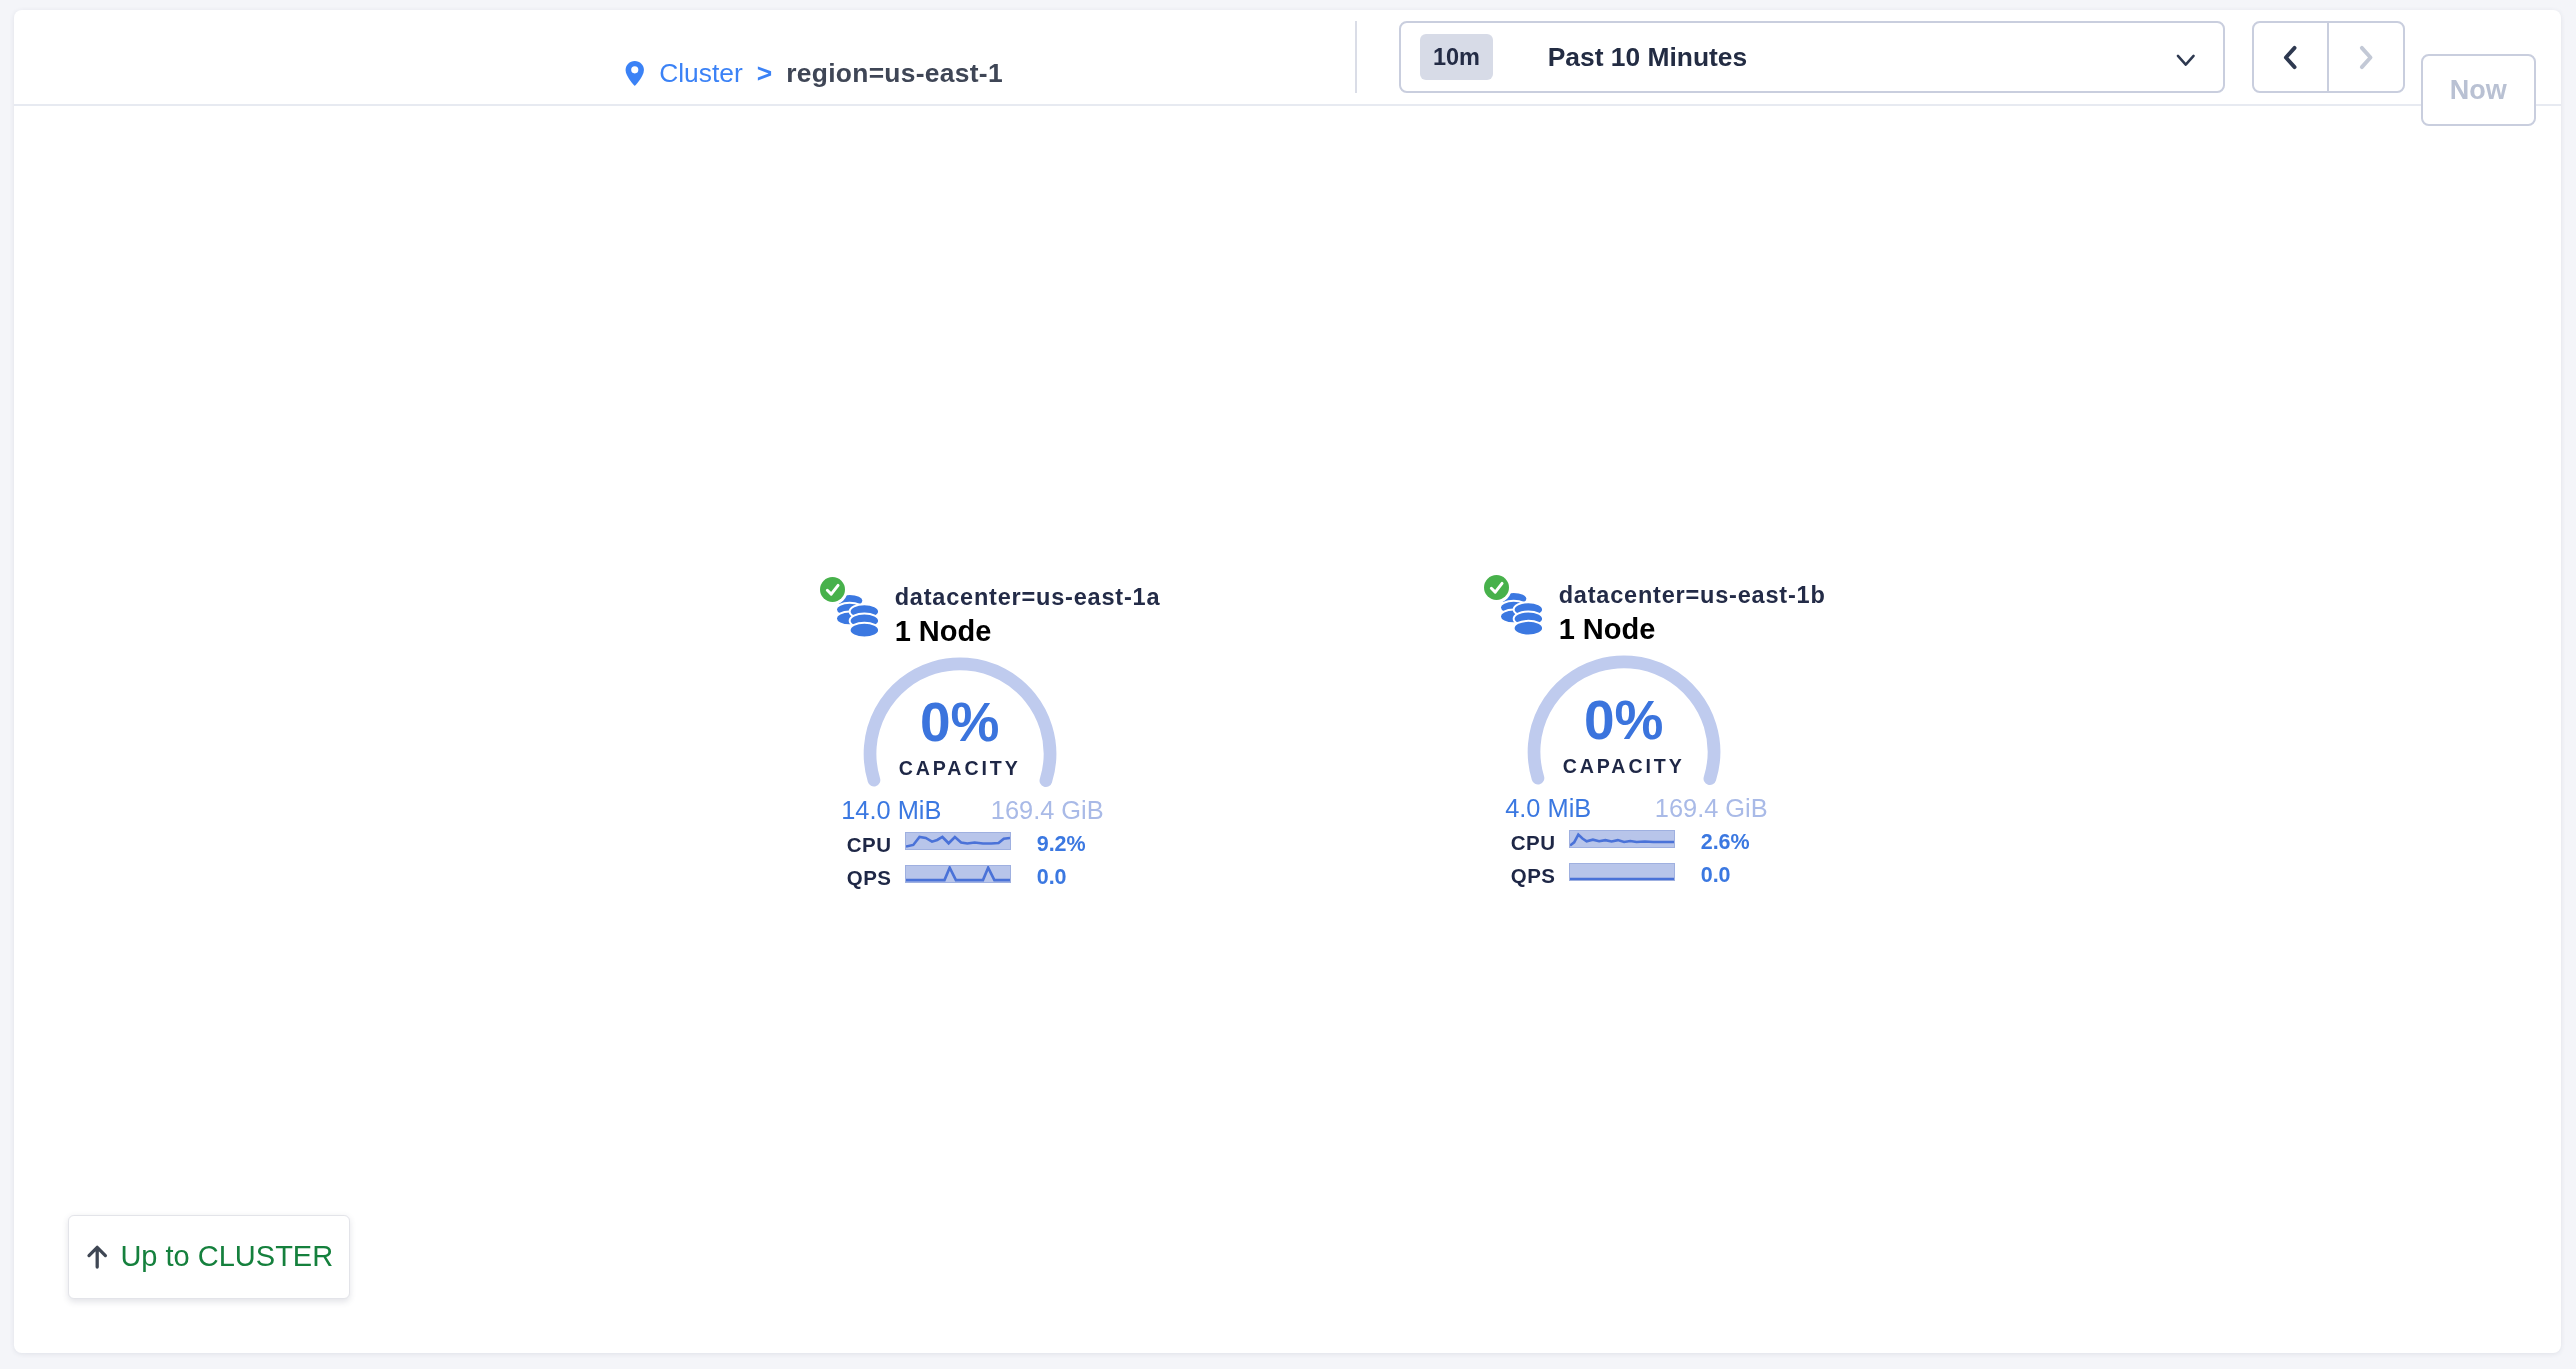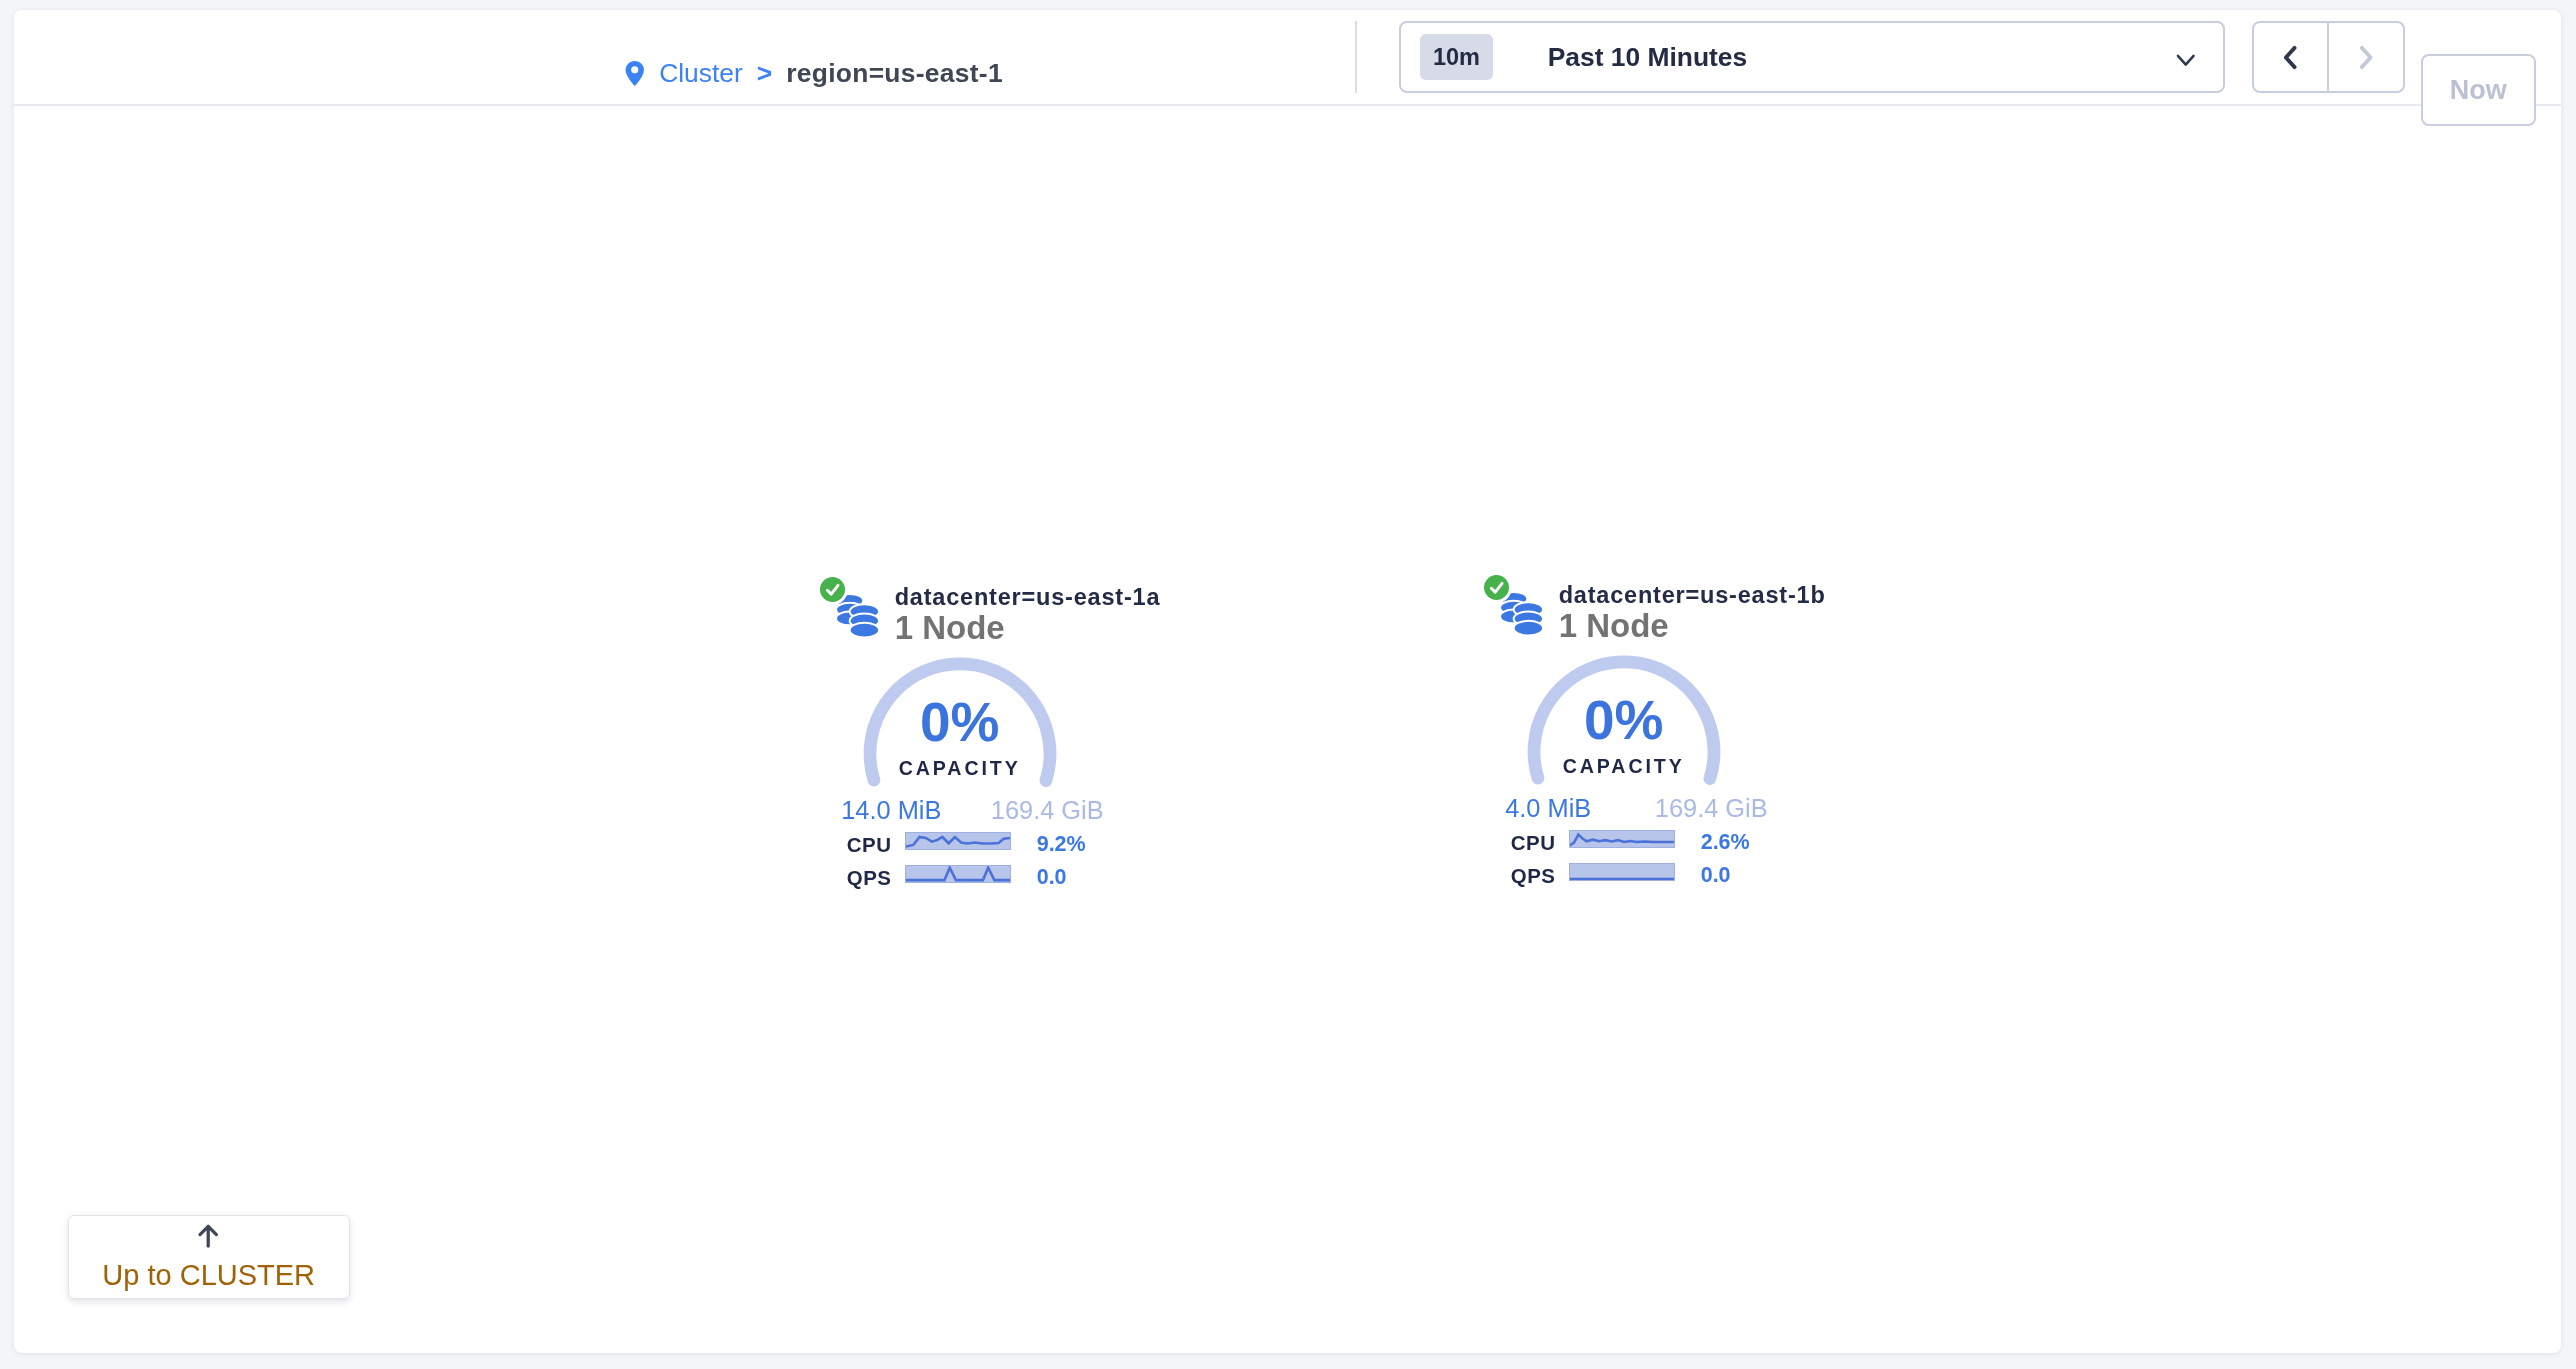--- a/index.html
+++ b/index.html
@@ -78,22 +78,22 @@
     position:absolute; left:0; top:4.9px; width:25.4px; height:25.4px;
     border-radius:50%; background:#47b14b; box-shadow:0 0 0 2.9px #fff;
     display:flex; align-items:center; justify-content:center; z-index:2;
   }
   .dc-icon { position:absolute; left:13.7px; top:17.6px; z-index:1; }
   .dc-name {
     position:absolute; left:75px; top:12.7px; font-size:23.5px; font-weight:bold;
     color:#232b47; letter-spacing:0.8px; white-space:nowrap;
   }
   .dc-nodes {
-    position:absolute; left:75px; top:37px; font-size:33px; font-weight:bold;
-    color:#737373;
+    position:absolute; left:75px; top:43px; font-size:29px; font-weight:bold;
+    color:#000000;
   }
   .gauge { position:absolute; left:42px; top:85px; width:196px; height:133px; }
   .gauge svg.arc { position:absolute; left:0; top:0; }
   .gauge-pct {
     position:absolute; left:0; right:0; top:33px; text-align:center;
     font-size:55px; font-weight:bold; color:#3b74dd;
   }
   .gauge-cap {
     position:absolute; left:0; right:0; top:100px; text-align:center;
     font-size:19.6px; font-weight:bold; color:#1e2746; letter-spacing:2.9px;
@@ -121,21 +121,21 @@
     position:absolute; left:190px; top:0; font-size:21.5px; font-weight:bold;
     color:#3b78e1;
   }
   
   .up-btn {
     position:absolute; left:54px; top:1205px; width:282px; height:84px;
     background:#fff; border:1px solid #e3e4e9; border-radius:5.9px;
     box-shadow:0 2.9px 6.8px rgba(60,64,90,.14);
     display:flex; align-items:center; justify-content:center; gap:9.8px;
     font-family:"Liberation Sans", sans-serif;
-    font-size:29px; color:#a16207; cursor:pointer;flex-direction:column;
+    font-size:29px; color:#15803d; cursor:pointer;
   }
 </style>
 </head>
 <body>
 
 <div class="panel">
 
   <div class="hdr">
 
 

